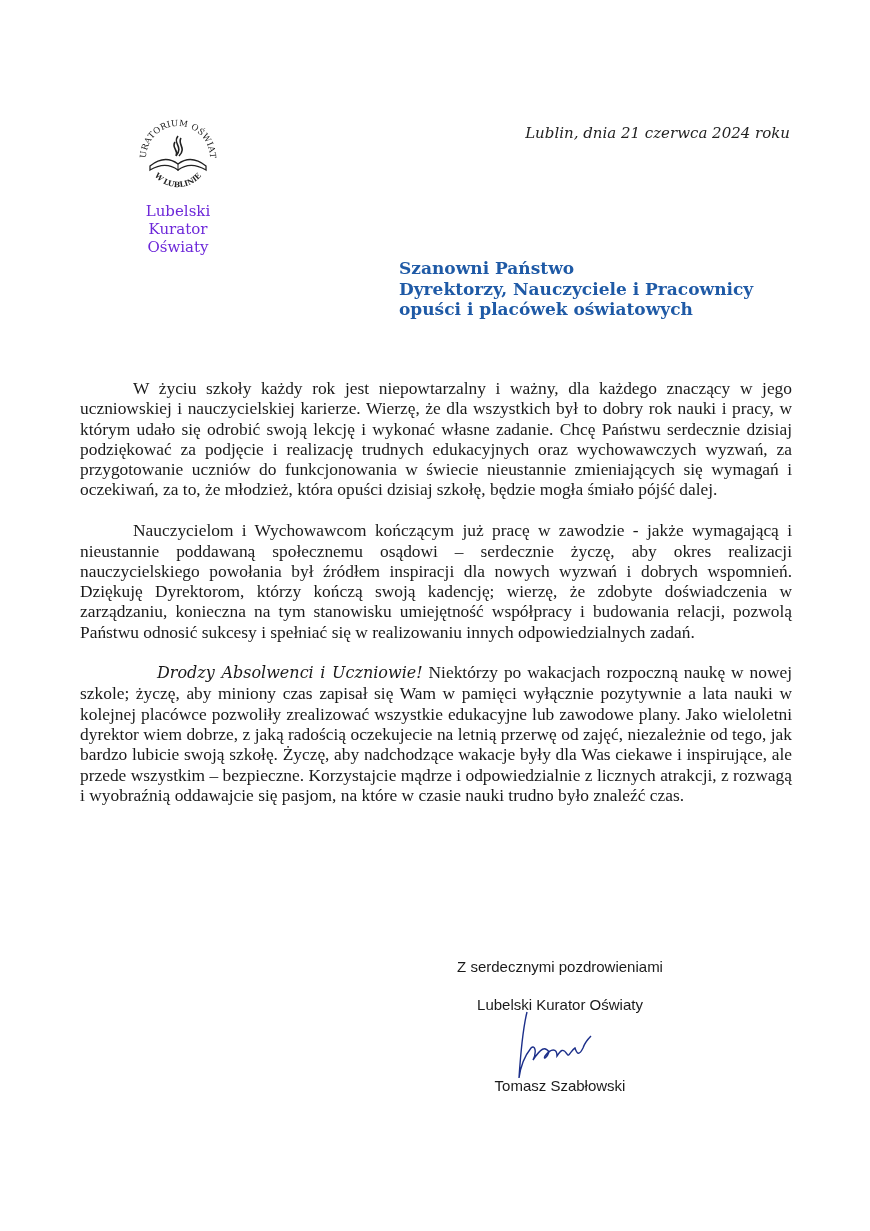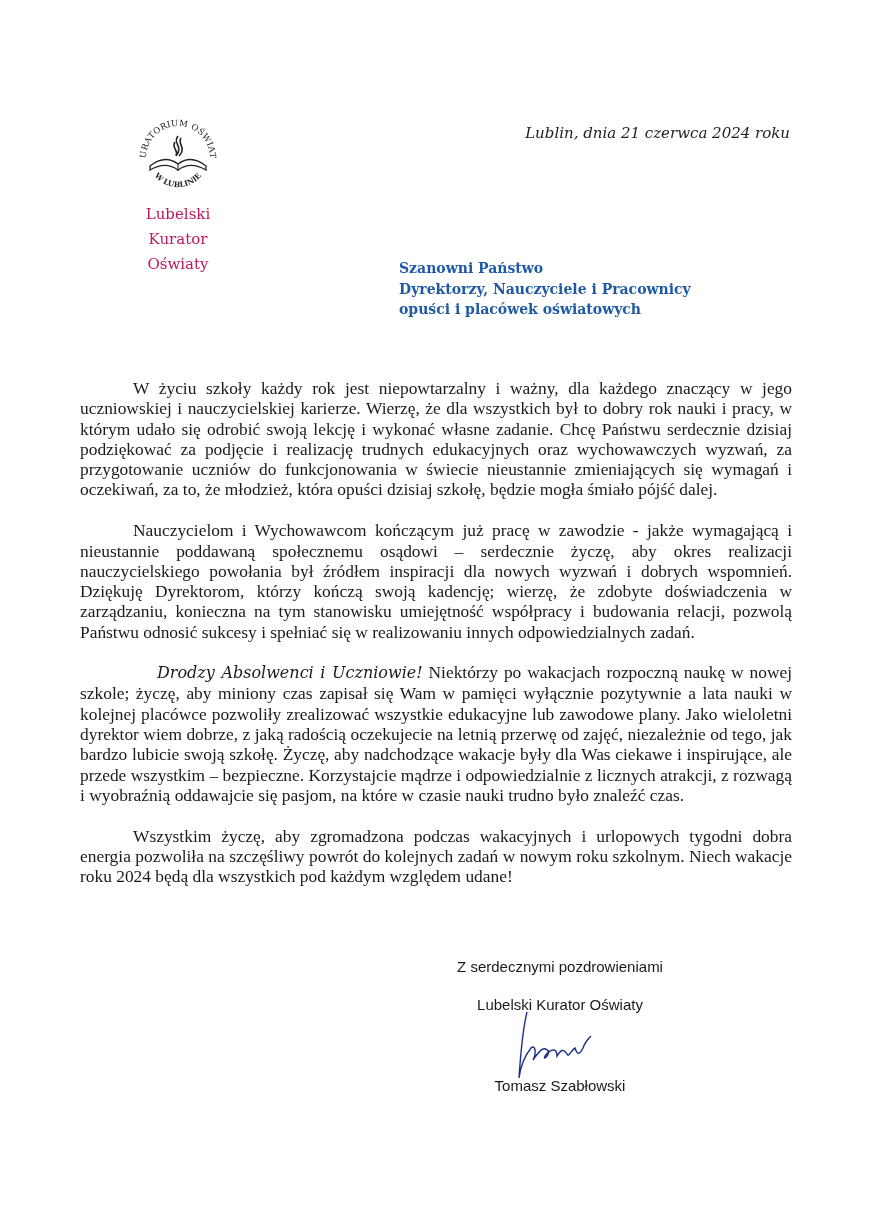--- a/index.html
+++ b/index.html
@@ -1,25 +1,25 @@
 <!DOCTYPE html>
 <html><head>
 <meta charset="utf-8">
 <style>
   html, body { margin: 0; padding: 0; background: #ffffff; }
   body { width: 870px; height: 1231px; position: relative; overflow: hidden;
          font-family: "Liberation Serif", "DejaVu Serif", serif; color: #1a1a1a; }
   .logo { position: absolute; left: 118px; top: 114px; width: 120px; text-align: center; }
   .emblem { width: 92px; height: 84px; margin: 0 auto; display: block; }
-  .logo-text { font-family: "DejaVu Serif", serif; font-size: 15px; line-height: 25px;
-               color: #be185d; margin-top: 4px; }
+  .logo-text { font-family: "DejaVu Serif", serif; font-size: 15px; line-height: 18px;
+               color: #6d28d9; margin-top: 4px; }
   .date { position: absolute; right: 80px; top: 124px; font-style: italic; font-size: 15px;
           font-family: "DejaVu Serif", serif; color: #222; }
   .address { position: absolute; left: 399px; top: 258px; font-family: "DejaVu Serif", serif;
-             font-weight: bold; font-size: 14px; line-height: 20.5px; color: #1f5aa6; }
+             font-weight: bold; font-size: 17px; line-height: 20.5px; color: #1f5aa6; }
   .body-text { position: absolute; left: 80px; top: 378px; width: 712px; font-size: 17.4px;
                line-height: 20.3px; text-align: justify; }
   .body-text p { margin: 0 0 20.5px 0; text-indent: 53px; }
   .body-text p:nth-child(2) { margin-bottom: 20px; }
   .body-text em { font-family: "DejaVu Serif", serif; font-style: italic; font-size: 16px; margin-left: 24px; }
   .closing { position: absolute; left: 420px; width: 280px; text-align: center; font-family: Liberation Sans, sans-serif; font-size: 15px; }
   .greet { top: 958px; }
   .title { top: 996px; }
   .name { top: 1077px; }
   .signature { position: absolute; left: 505px; top: 1008px; width: 110px; height: 75px; }
@@ -52,21 +52,20 @@
 <div class="address">
   <div>Szanowni Państwo</div>
   <div>Dyrektorzy, Nauczyciele i Pracownicy</div>
   <div>opuści i placówek oświatowych</div>
 </div>
 
 <div class="body-text">
   <p>W życiu szkoły każdy rok jest niepowtarzalny i ważny, dla każdego znaczący w jego uczniowskiej i nauczycielskiej karierze. Wierzę, że dla wszystkich był to dobry rok nauki i pracy, w którym udało się odrobić swoją lekcję i wykonać własne zadanie. Chcę Państwu serdecznie dzisiaj podziękować za podjęcie i realizację trudnych edukacyjnych oraz wychowawczych wyzwań, za przygotowanie uczniów do funkcjonowania w świecie nieustannie zmieniających się wymagań i oczekiwań, za to, że młodzież, która opuści dzisiaj szkołę, będzie mogła śmiało pójść dalej.</p>
   <p>Nauczycielom i Wychowawcom kończącym już pracę w zawodzie - jakże wymagającą i nieustannie poddawaną społecznemu osądowi – serdecznie życzę, aby okres realizacji nauczycielskiego powołania był źródłem inspiracji dla nowych wyzwań i dobrych wspomnień. Dziękuję Dyrektorom, którzy kończą swoją kadencję; wierzę, że zdobyte doświadczenia w zarządzaniu, konieczna na tym stanowisku umiejętność współpracy i budowania relacji, pozwolą Państwu odnosić sukcesy i spełniać się w realizowaniu innych odpowiedzialnych zadań.</p>
   <p><em>Drodzy Absolwenci i Uczniowie!</em><span> Niektórzy po wakacjach rozpoczną naukę w nowej szkole; życzę, aby miniony czas zapisał się Wam w pamięci wyłącznie pozytywnie a lata nauki w kolejnej placówce pozwoliły zrealizować wszystkie edukacyjne lub zawodowe plany. Jako wieloletni dyrektor wiem dobrze, z jaką radością oczekujecie na letnią przerwę od zajęć, niezależnie od tego, jak bardzo lubicie swoją szkołę. Życzę, aby nadchodzące wakacje były dla Was ciekawe i inspirujące, ale przede wszystkim – bezpieczne. Korzystajcie mądrze i odpowiedzialnie z licznych atrakcji, z rozwagą i wyobraźnią oddawajcie się pasjom, na które w czasie nauki trudno było znaleźć czas.</span></p>
-  <p>Wszystkim życzę, aby zgromadzona podczas wakacyjnych i urlopowych tygodni dobra energia pozwoliła na szczęśliwy powrót do kolejnych zadań w nowym roku szkolnym. Niech wakacje roku 2024 będą dla wszystkich pod każdym względem udane!</p>
 </div>
 
 <div class="closing greet">Z serdecznymi pozdrowieniami</div>
 <div class="closing title">Lubelski Kurator Oświaty</div>
 <svg class="signature" viewBox="0 0 110 75">
   <path d="M22,4 C18,20 16,40 14,70 M14,70 C16,55 22,45 26,40 C30,36 32,44 28,52 C36,40 40,38 44,44 C42,50 38,52 40,48 C46,40 52,40 52,48 C56,42 58,40 62,46 C64,50 66,42 70,40 C72,46 74,48 78,40 C80,34 84,30 86,28" stroke="#1c2f8a" stroke-width="1.4" fill="none"></path>
 </svg>
 <div class="closing name">Tomasz Szabłowski</div>
 
 </body></html>

